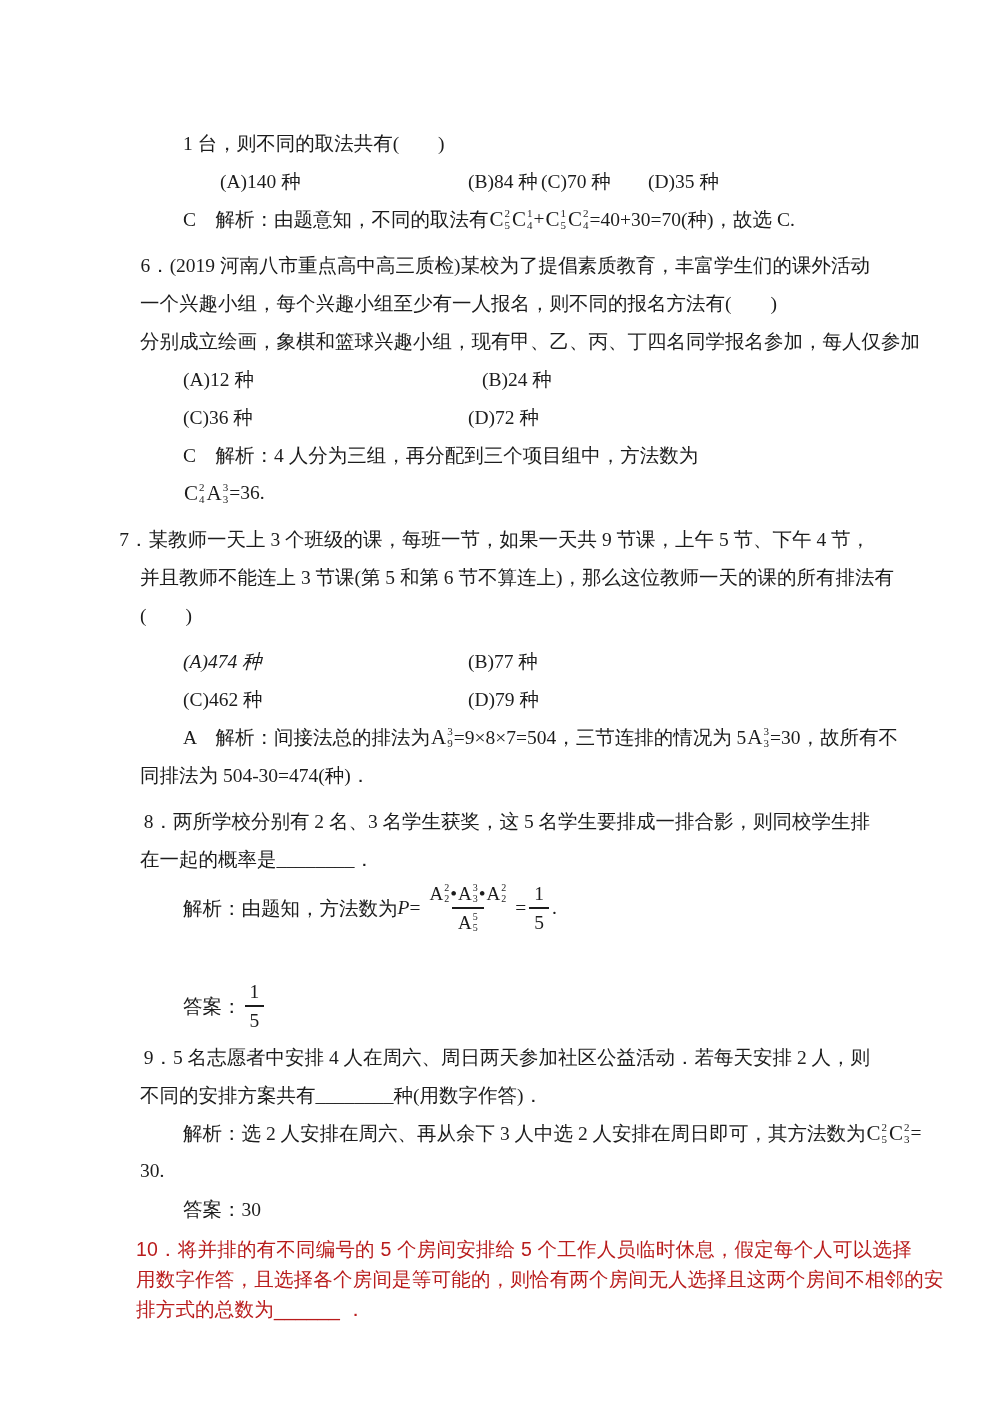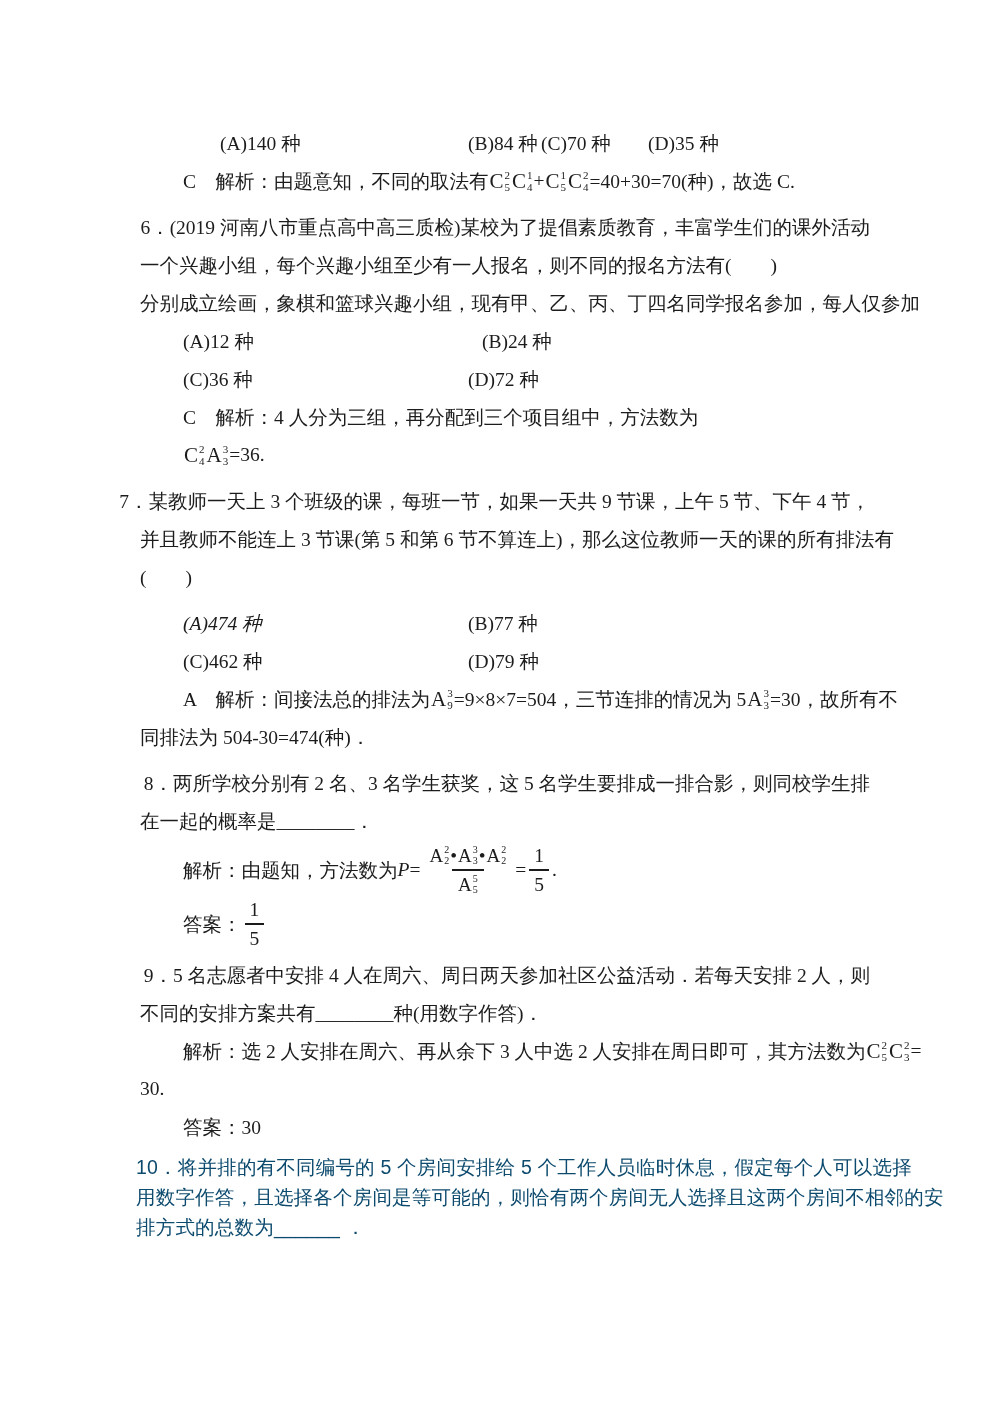--- a/index.html
+++ b/index.html
@@ -20,27 +20,27 @@
     display:flex;
     align-items:center;
     white-space:nowrap;
   }
   .line.indent{padding-left:43px;}
   .line.question{margin-top:8px;justify-content:flex-end;}
   .line.space-before{margin-top:8px;}
   .line.options4,.line.options2{display:block;}
   .opt{position:absolute;top:50%;transform:translateY(-50%);white-space:nowrap;}
   .line.solution-frac{height:60px;}
-  .line.answer-frac{height:48px;}
+  .line.answer-frac{height:48px;margin-top:44px;}
   .line.q10{
     height:30px;
     margin-left:-4px;
     font-family:"Liberation Sans","DejaVu Sans",sans-serif;
     font-size:19.5px;
-    color:#0c4a6e;
+    color:#b91c1c;
     letter-spacing:0.2px;
   }
   .line.q10.space-before{margin-top:6px;}
 
   
   .ss{display:inline-flex;align-items:center;margin:0 1px;}
   .ss-base{font-size:21px;line-height:1;}
   .ss-stack{
     display:inline-flex;flex-direction:column;align-items:flex-start;
     font-size:11px;line-height:1;margin-left:1px;
@@ -55,20 +55,23 @@
   .frac .ss-stack{font-size:10px;}
 
   .it{font-style:italic;}
   .t{display:inline;}
 </style>
 </head>
 <body>
 
 <div class="page" style="background: rgb(255, 255, 255); color: rgb(28, 28, 28);">
   <div class="content">
+      <div class="line para indent">
+        <span class="t">1 台，则不同的取法共有(　　)</span>
+      </div>
       <div class="line options4">
         <span class="opt" style="left: 43px; margin-left: 37px;">(A)140 种</span>
         <span class="opt" style="left: 328px;">(B)84 种</span>
         <span class="opt" style="left: 401px;">(C)70 种</span>
         <span class="opt" style="left: 508px;">(D)35 种</span>
       </div>
       <div class="line para indent">
         <span class="t">C　解析：由题意知，不同的取法有 </span>
         <span class="ss">
           <span class="ss-base">C</span>

